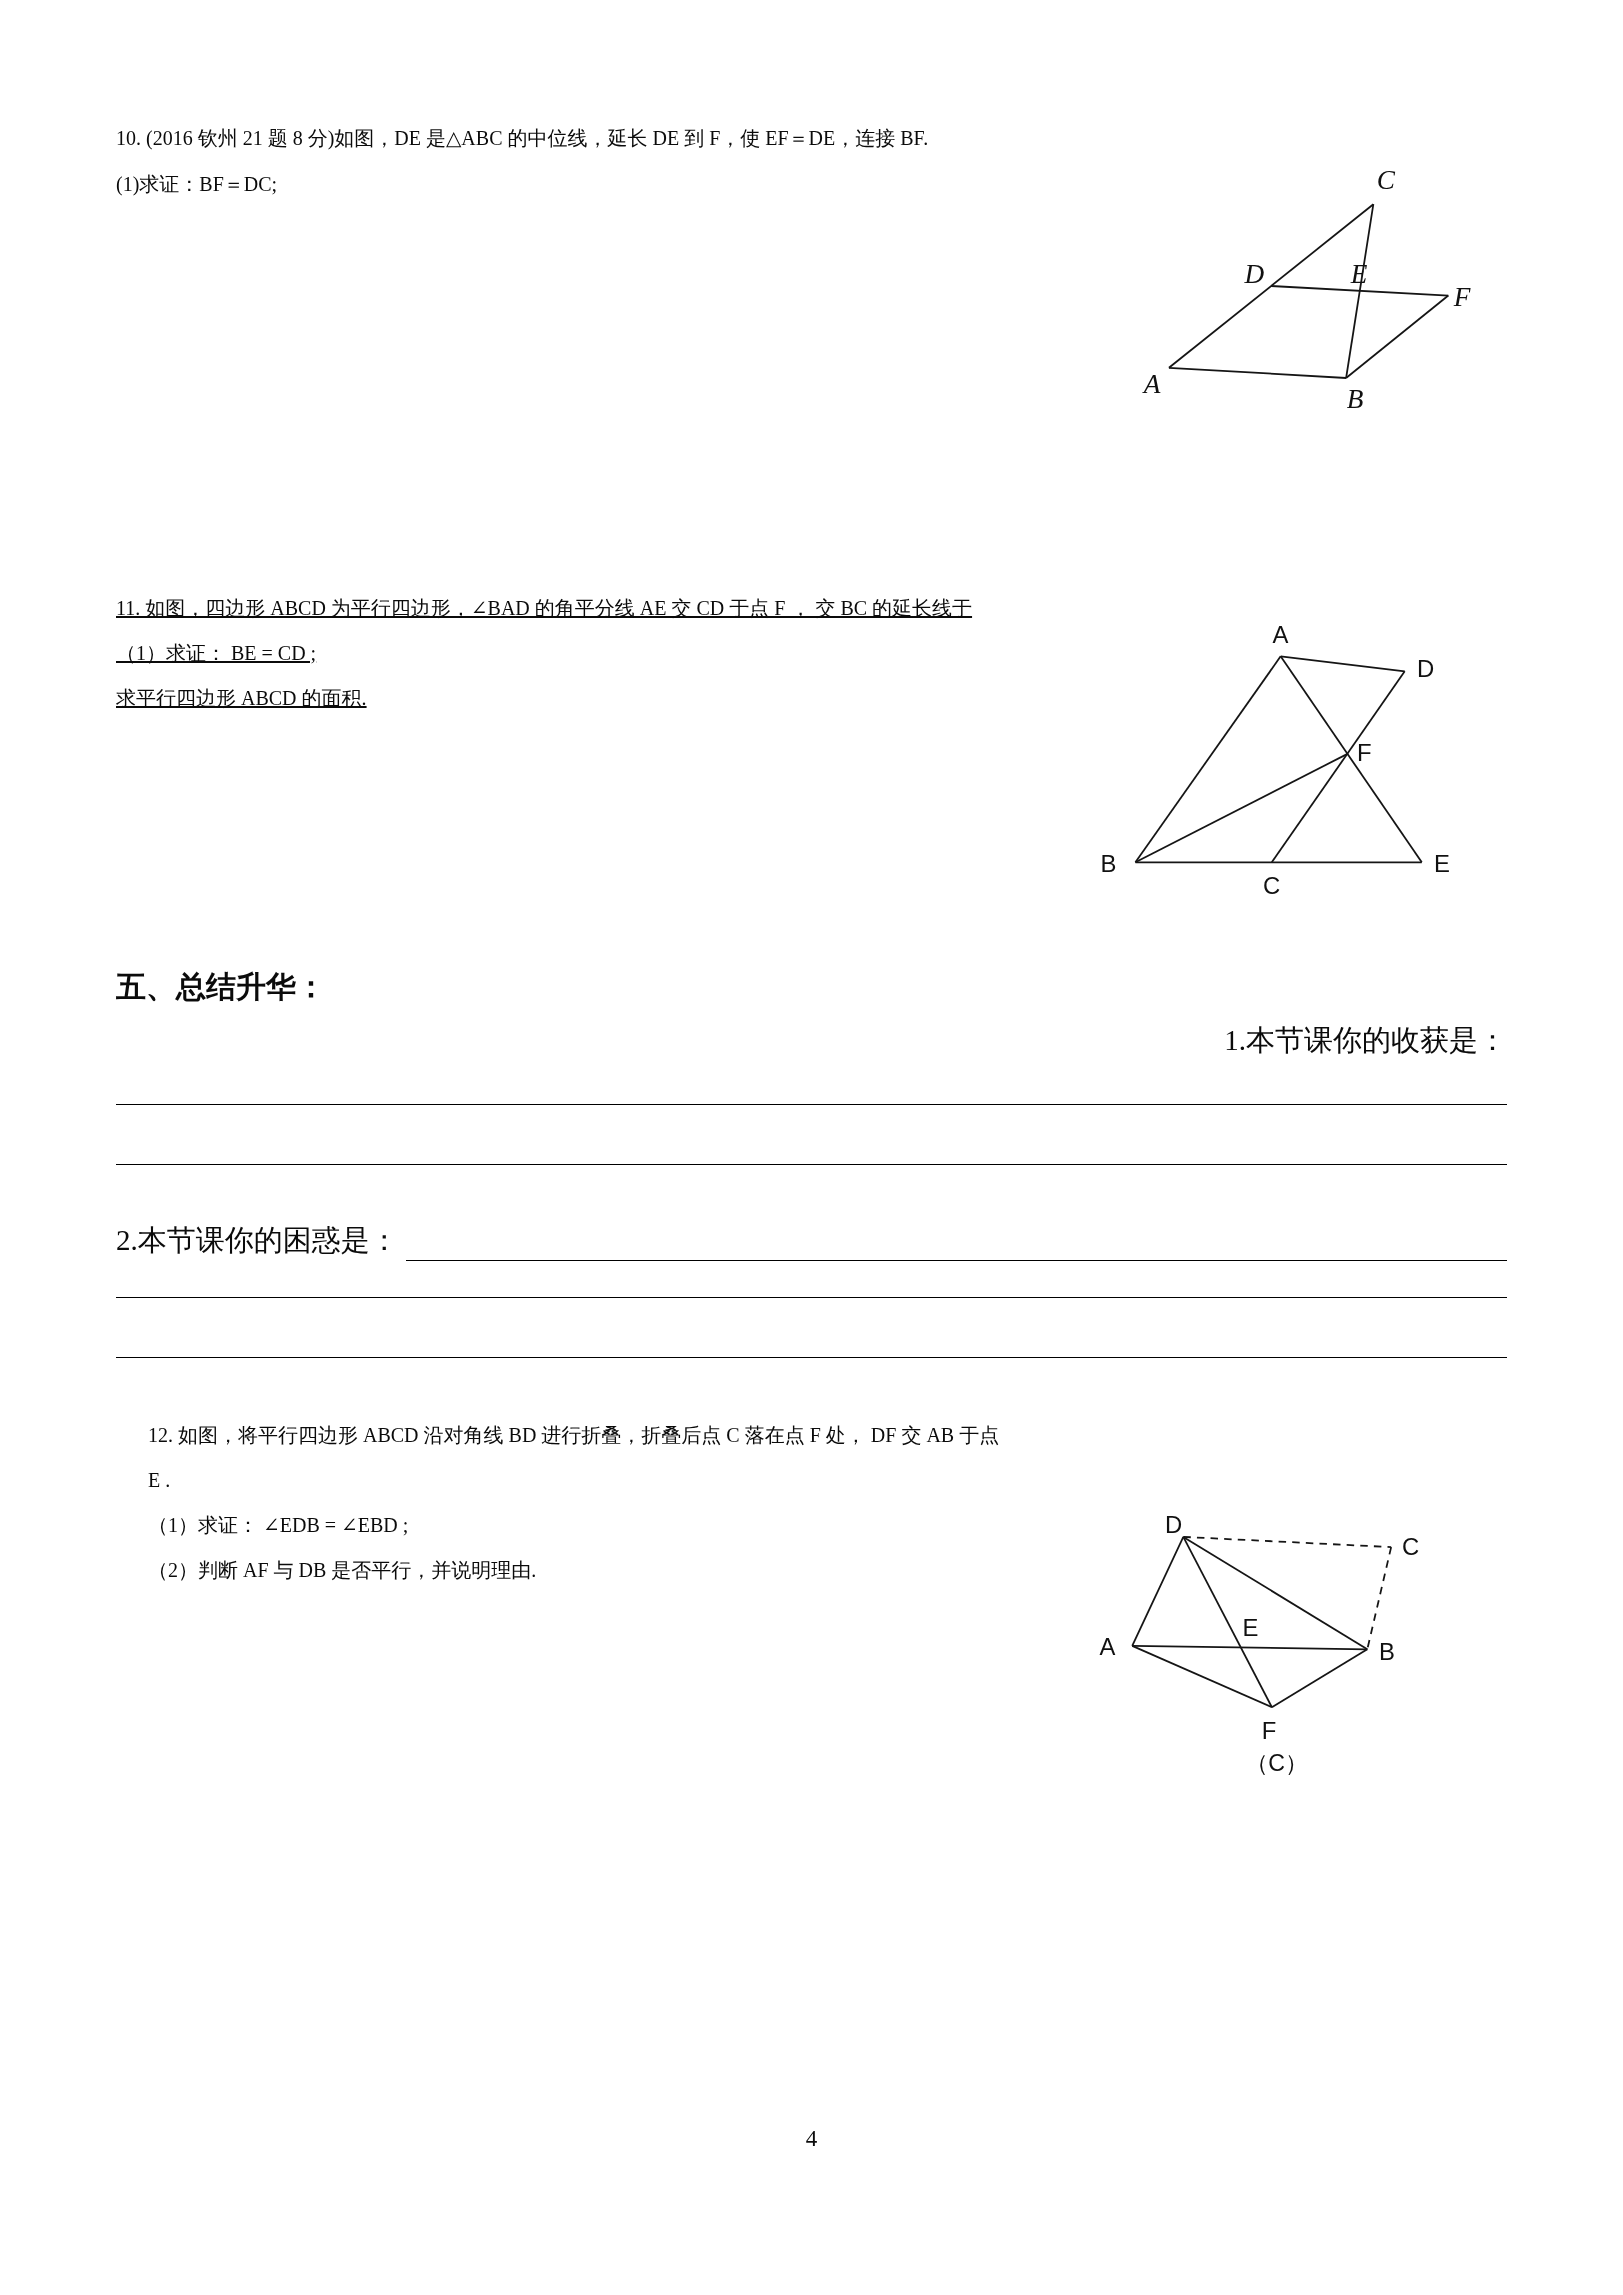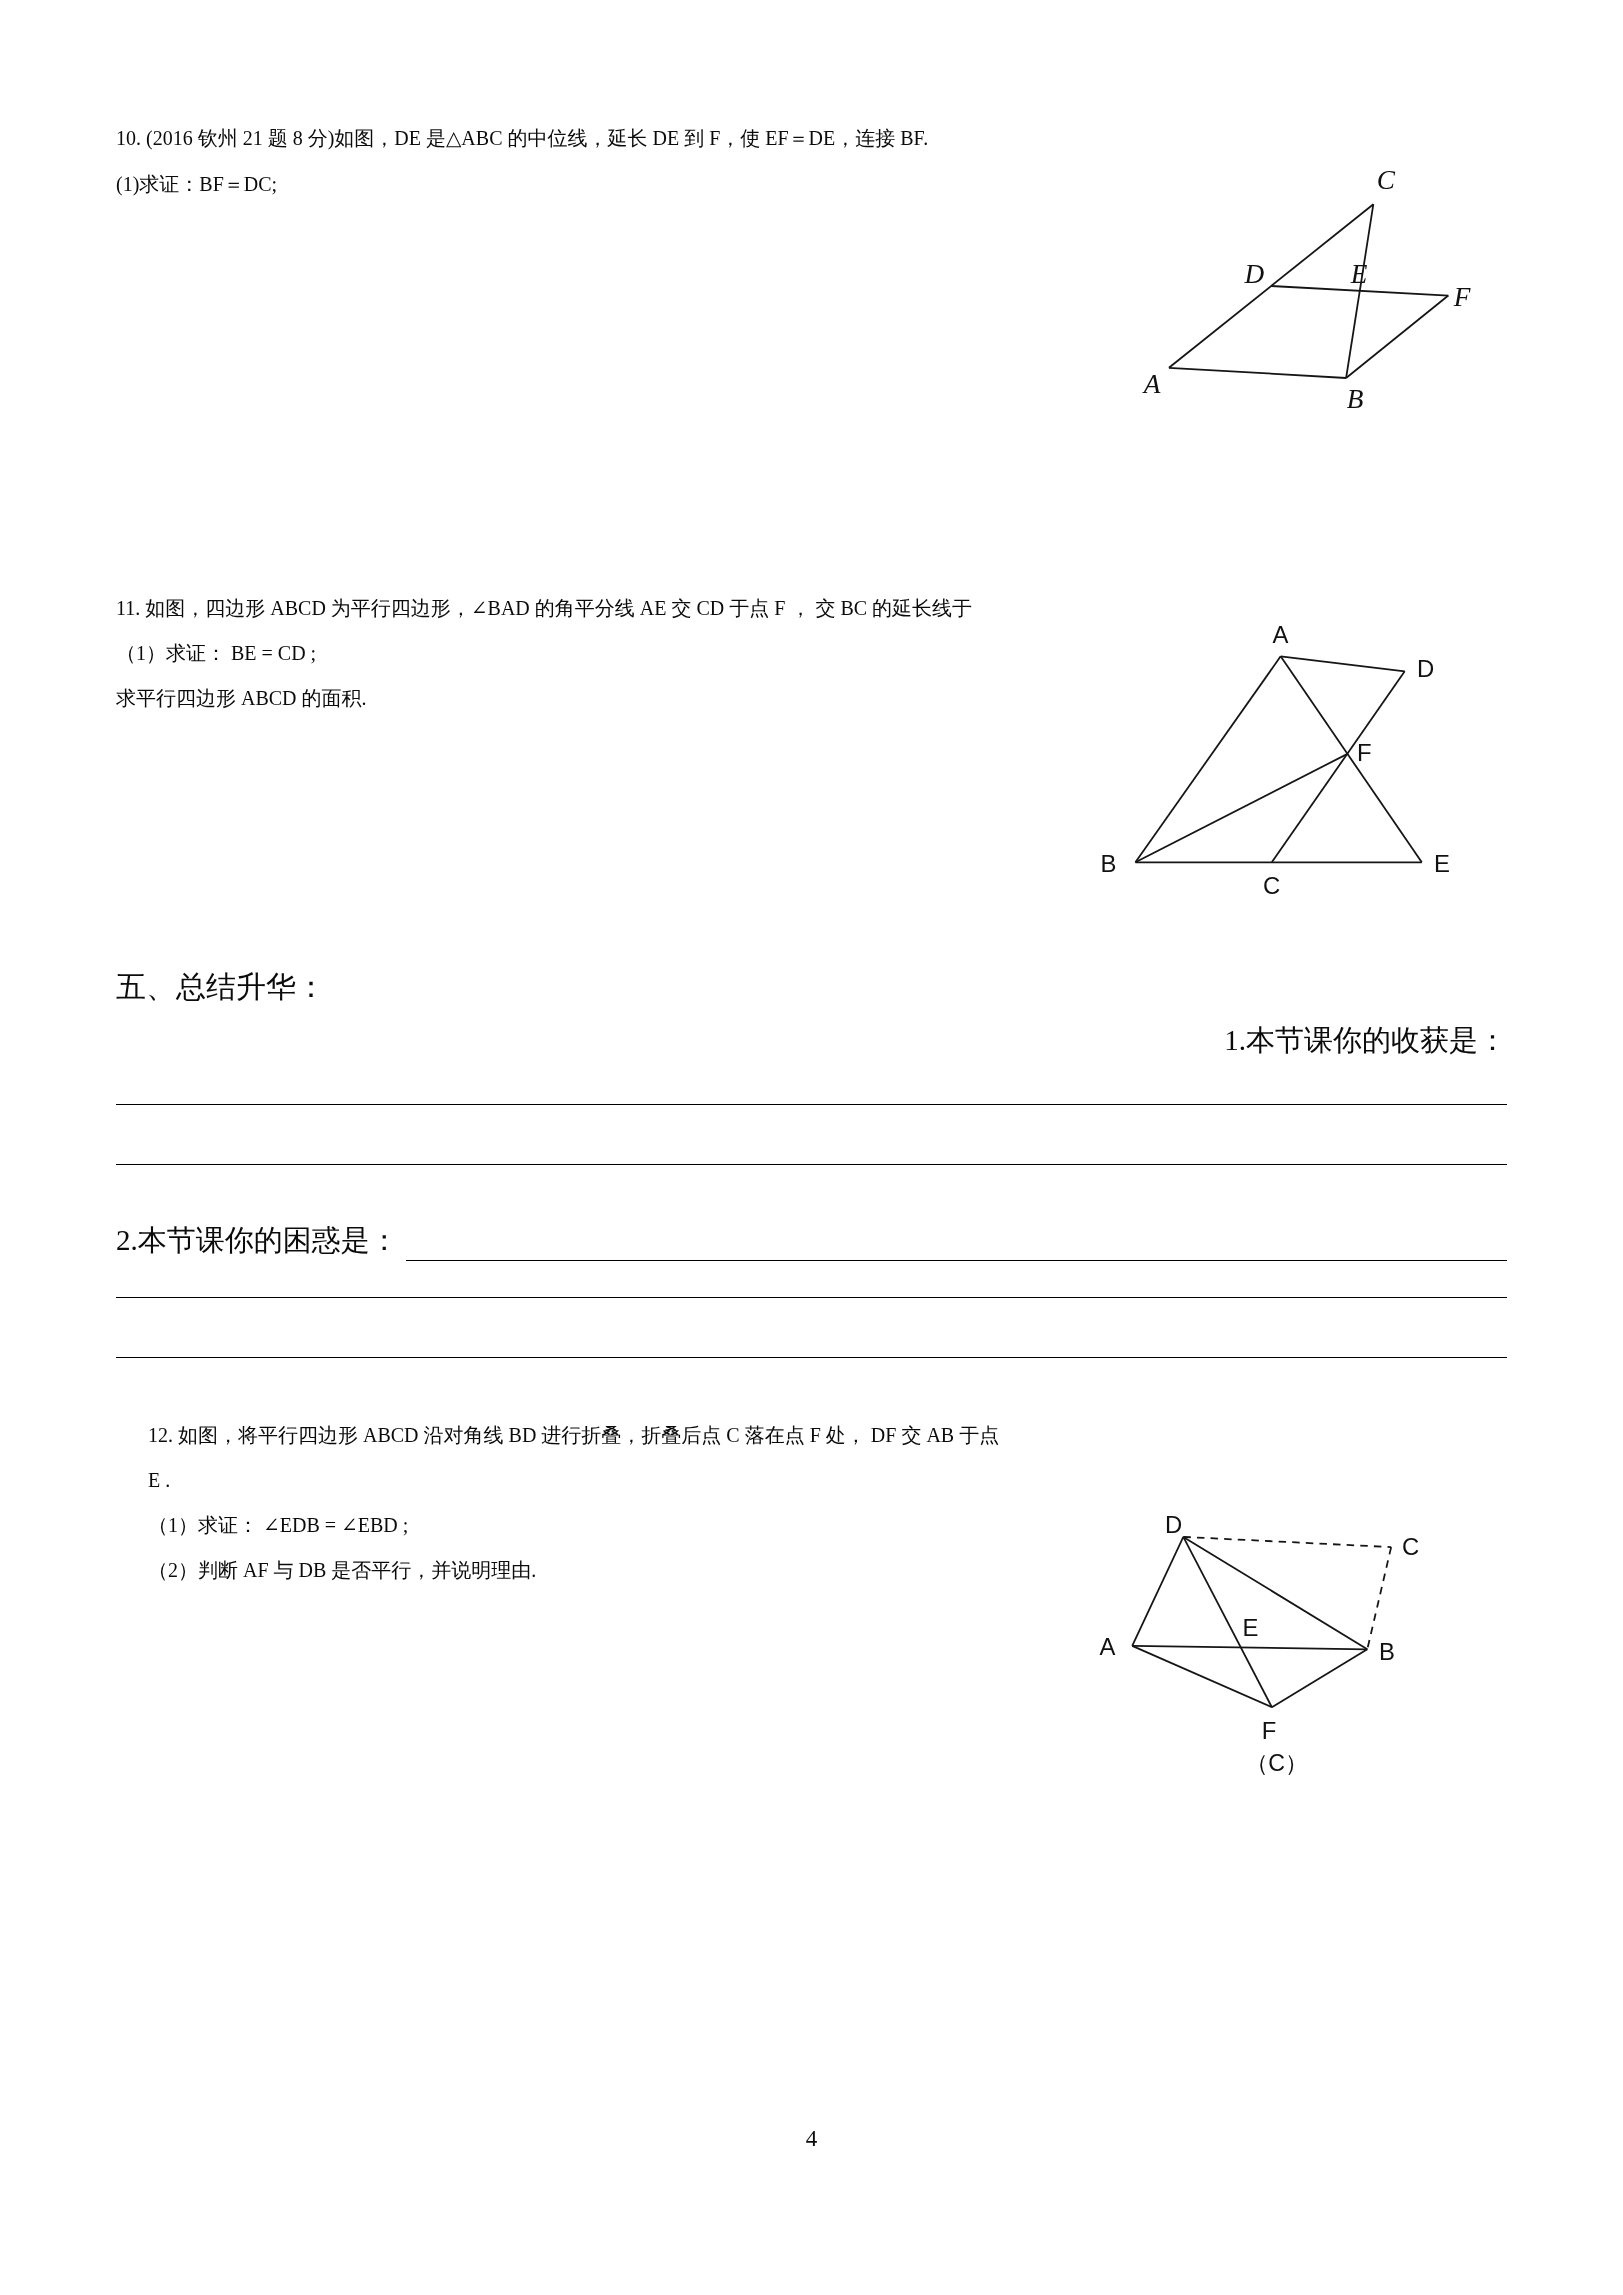--- a/index.html
+++ b/index.html
@@ -7,21 +7,21 @@
     position:relative;
     width:1623px;height:2295px;
     background:#ffffff;
     font-family:"Liberation Serif","DejaVu Serif",serif;
     color:#0b0b0b;
     overflow:hidden;
   }
   .tb{position:absolute;left:116px;}
   .ln{font-size:20px;line-height:46px;white-space:nowrap;}
   .ln11, .ln12{line-height:45px;}
-  .heading{font-size:30px;font-weight:normal;white-space:nowrap;}
+  .heading{font-size:30px;font-weight:bold;white-space:nowrap;}
   .blank-row{
     position:absolute;left:116px;width:1391px;
     display:flex;align-items:flex-end;
   }
   .blank-row .lbl{font-size:29px;line-height:41px;white-space:nowrap;}
   .blank-row .fill{flex:1;border-bottom:1.4px solid #000;height:37px;margin-left:6.8px;}
   .rule{position:absolute;left:116px;width:1391px;height:0;border-top:1.4px solid #000;}
   .fig{position:absolute;}
   .fig line{stroke:#151515;stroke-width:2.6;fill:none;}
   .fig line.dash{stroke-dasharray:11 9;}
@@ -50,21 +50,21 @@
     <line x1="235" y1="195" x2="495" y2="209"></line>
     <line x1="345" y1="330" x2="495" y2="209"></line>
     <text class="flbl-serif" x="48" y="352">A</text>
     <text class="flbl-serif" x="346" y="374">B</text>
     <text class="flbl-serif" x="390" y="52">C</text>
     <text class="flbl-serif" x="196" y="190">D</text>
     <text class="flbl-serif" x="352" y="190">E</text>
     <text class="flbl-serif" x="503" y="224">F</text>
   </svg>
 
-  <div class="tb" style="top:586px;">
+  <div class="tb" style="top:586px;text-decoration:underline;">
     <div class="ln ln11">11.   如图，四边形 ABCD 为平行四边形，∠BAD 的角平分线 AE 交 CD 于点 F ， 交 BC 的延长线于</div>
     <div class="ln ln11">（1）求证： BE = CD ;</div>
     <div class="ln ln11">求平行四边形 ABCD 的面积.</div>
   </div>
 
   <svg class="fig" style="left:1091px;top:610px;" width="382" height="300" viewBox="0 0 560 440">
     <line x1="278" y1="68" x2="460" y2="90"></line>
     <line x1="278" y1="68" x2="65" y2="370"></line>
     <line x1="65" y1="370" x2="485" y2="370"></line>
     <line x1="460" y1="90" x2="265" y2="370"></line>

